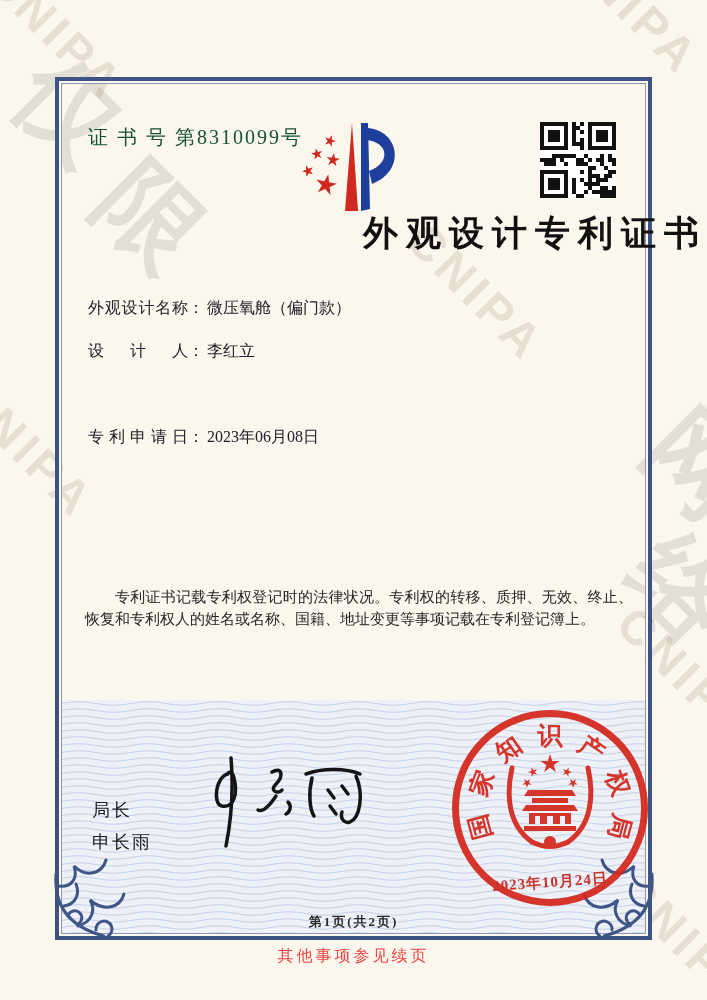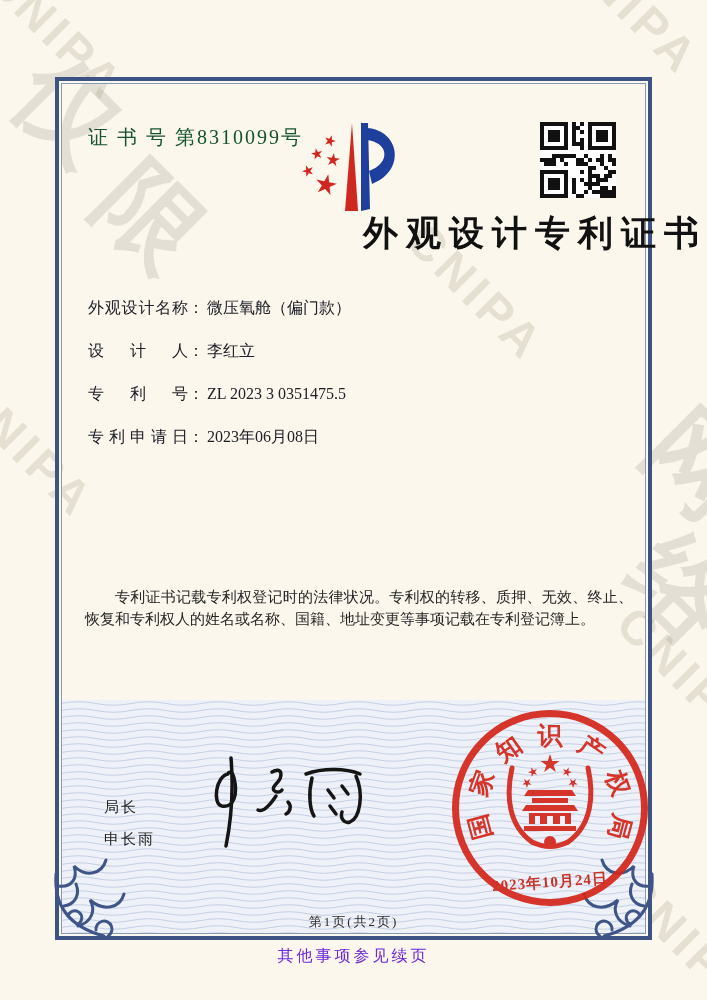--- a/index.html
+++ b/index.html
@@ -36,39 +36,39 @@
   .flabel{display:inline-block;width:100px;text-align:justify;text-align-last:justify;vertical-align:bottom;}
   .fcolon{margin-right:3px;}
   .g2{position:absolute;left:297px;top:0;white-space:nowrap;}
 
   
   #paras{left:85px;top:586px;width:548px;z-index:5;font-size:15px;line-height:22px;
     color:#262626;text-align:justify;}
   #paras p{margin:0 0 2px 0;text-indent:2em;}
 
   
-  .officer{position:absolute;left:104px;font-size:15px;letter-spacing:2px;color:#222;
+  .officer{position:absolute;left:92px;font-size:18px;letter-spacing:2px;color:#222;
     font-family:"Liberation Sans","DejaVu Sans",sans-serif;z-index:5;}
   #signature{left:198px;top:752px;z-index:6;}
 
   
   #seal{left:452px;top:710px;width:196px;height:196px;z-index:7;opacity:.93;}
   #seal .ring{position:absolute;inset:0;border:7px solid #d4271c;border-radius:50%;box-sizing:border-box;}
   .seal-char{position:absolute;left:50%;top:50%;width:28px;height:28px;margin:-14px 0 0 -14px;
     text-align:center;font-size:25px;font-weight:bold;color:#d4271c;line-height:28px;
     transform:rotate(var(--a)) translateY(-72px);}
   #seal-date{position:absolute;left:0;bottom:14px;width:100%;text-align:center;font-size:15px;
     font-weight:bold;color:#c8251a;transform:rotate(-4deg);letter-spacing:1px;}
   #emblem{position:absolute;left:52px;top:40px;}
 
   
   #page-num{left:0;top:913px;width:707px;text-align:center;font-size:13px;letter-spacing:2px;
-    color:#2c2c2c;z-index:5;}
+    color:#2c2c2c;z-index:5;font-weight:bold;}
   #cont-note{left:0;top:946px;width:707px;text-align:center;font-size:16px;letter-spacing:3px;
-    color:#6d28d9;z-index:5;}
+    color:#ef4444;z-index:5;}
 </style>
 </head>
 <body>
 
 <div id="page">
 
   <span class="wm-char" style="left:18px;top:62px">仅</span>
   <span class="wm-char" style="left:100px;top:168px">限</span>
   <span class="wm-char" style="left:648px;top:415px">网</span>
   <span class="wm-char" style="left:632px;top:540px">络</span>
@@ -232,23 +232,20 @@
     </svg>
 
   <div id="title" class="abs">外观设计专利证书</div>
 
   <div class="field" style="top:341px">
     <span class="flabel">设计人</span><span class="fcolon">：</span><span class="fvalue">李红立</span>
   </div>
   <div class="field" style="top:298px">
     <span class="flabel">外观设计名称</span><span class="fcolon">：</span><span class="fvalue">微压氧舱（偏门款）</span>
   </div>
-  <div class="field" style="top:384px">
-    <span class="flabel">专利号</span><span class="fcolon">：</span><span class="fvalue">ZL 2023 3 0351475.5</span>
-  </div>
   <div class="field" style="top:427px">
     <span class="flabel">专利申请日</span><span class="fcolon">：</span><span class="fvalue">2023年06月08日</span>
   </div>
 
   <div id="paras" class="abs">
     <p>专利证书记载专利权登记时的法律状况。专利权的转移、质押、无效、终止、恢复和专利权人的姓名或名称、国籍、地址变更等事项记载在专利登记簿上。</p>
   </div>
 
   <div class="officer" style="top:798px">局长</div>
   <div class="officer" style="top:830px">申长雨</div>

